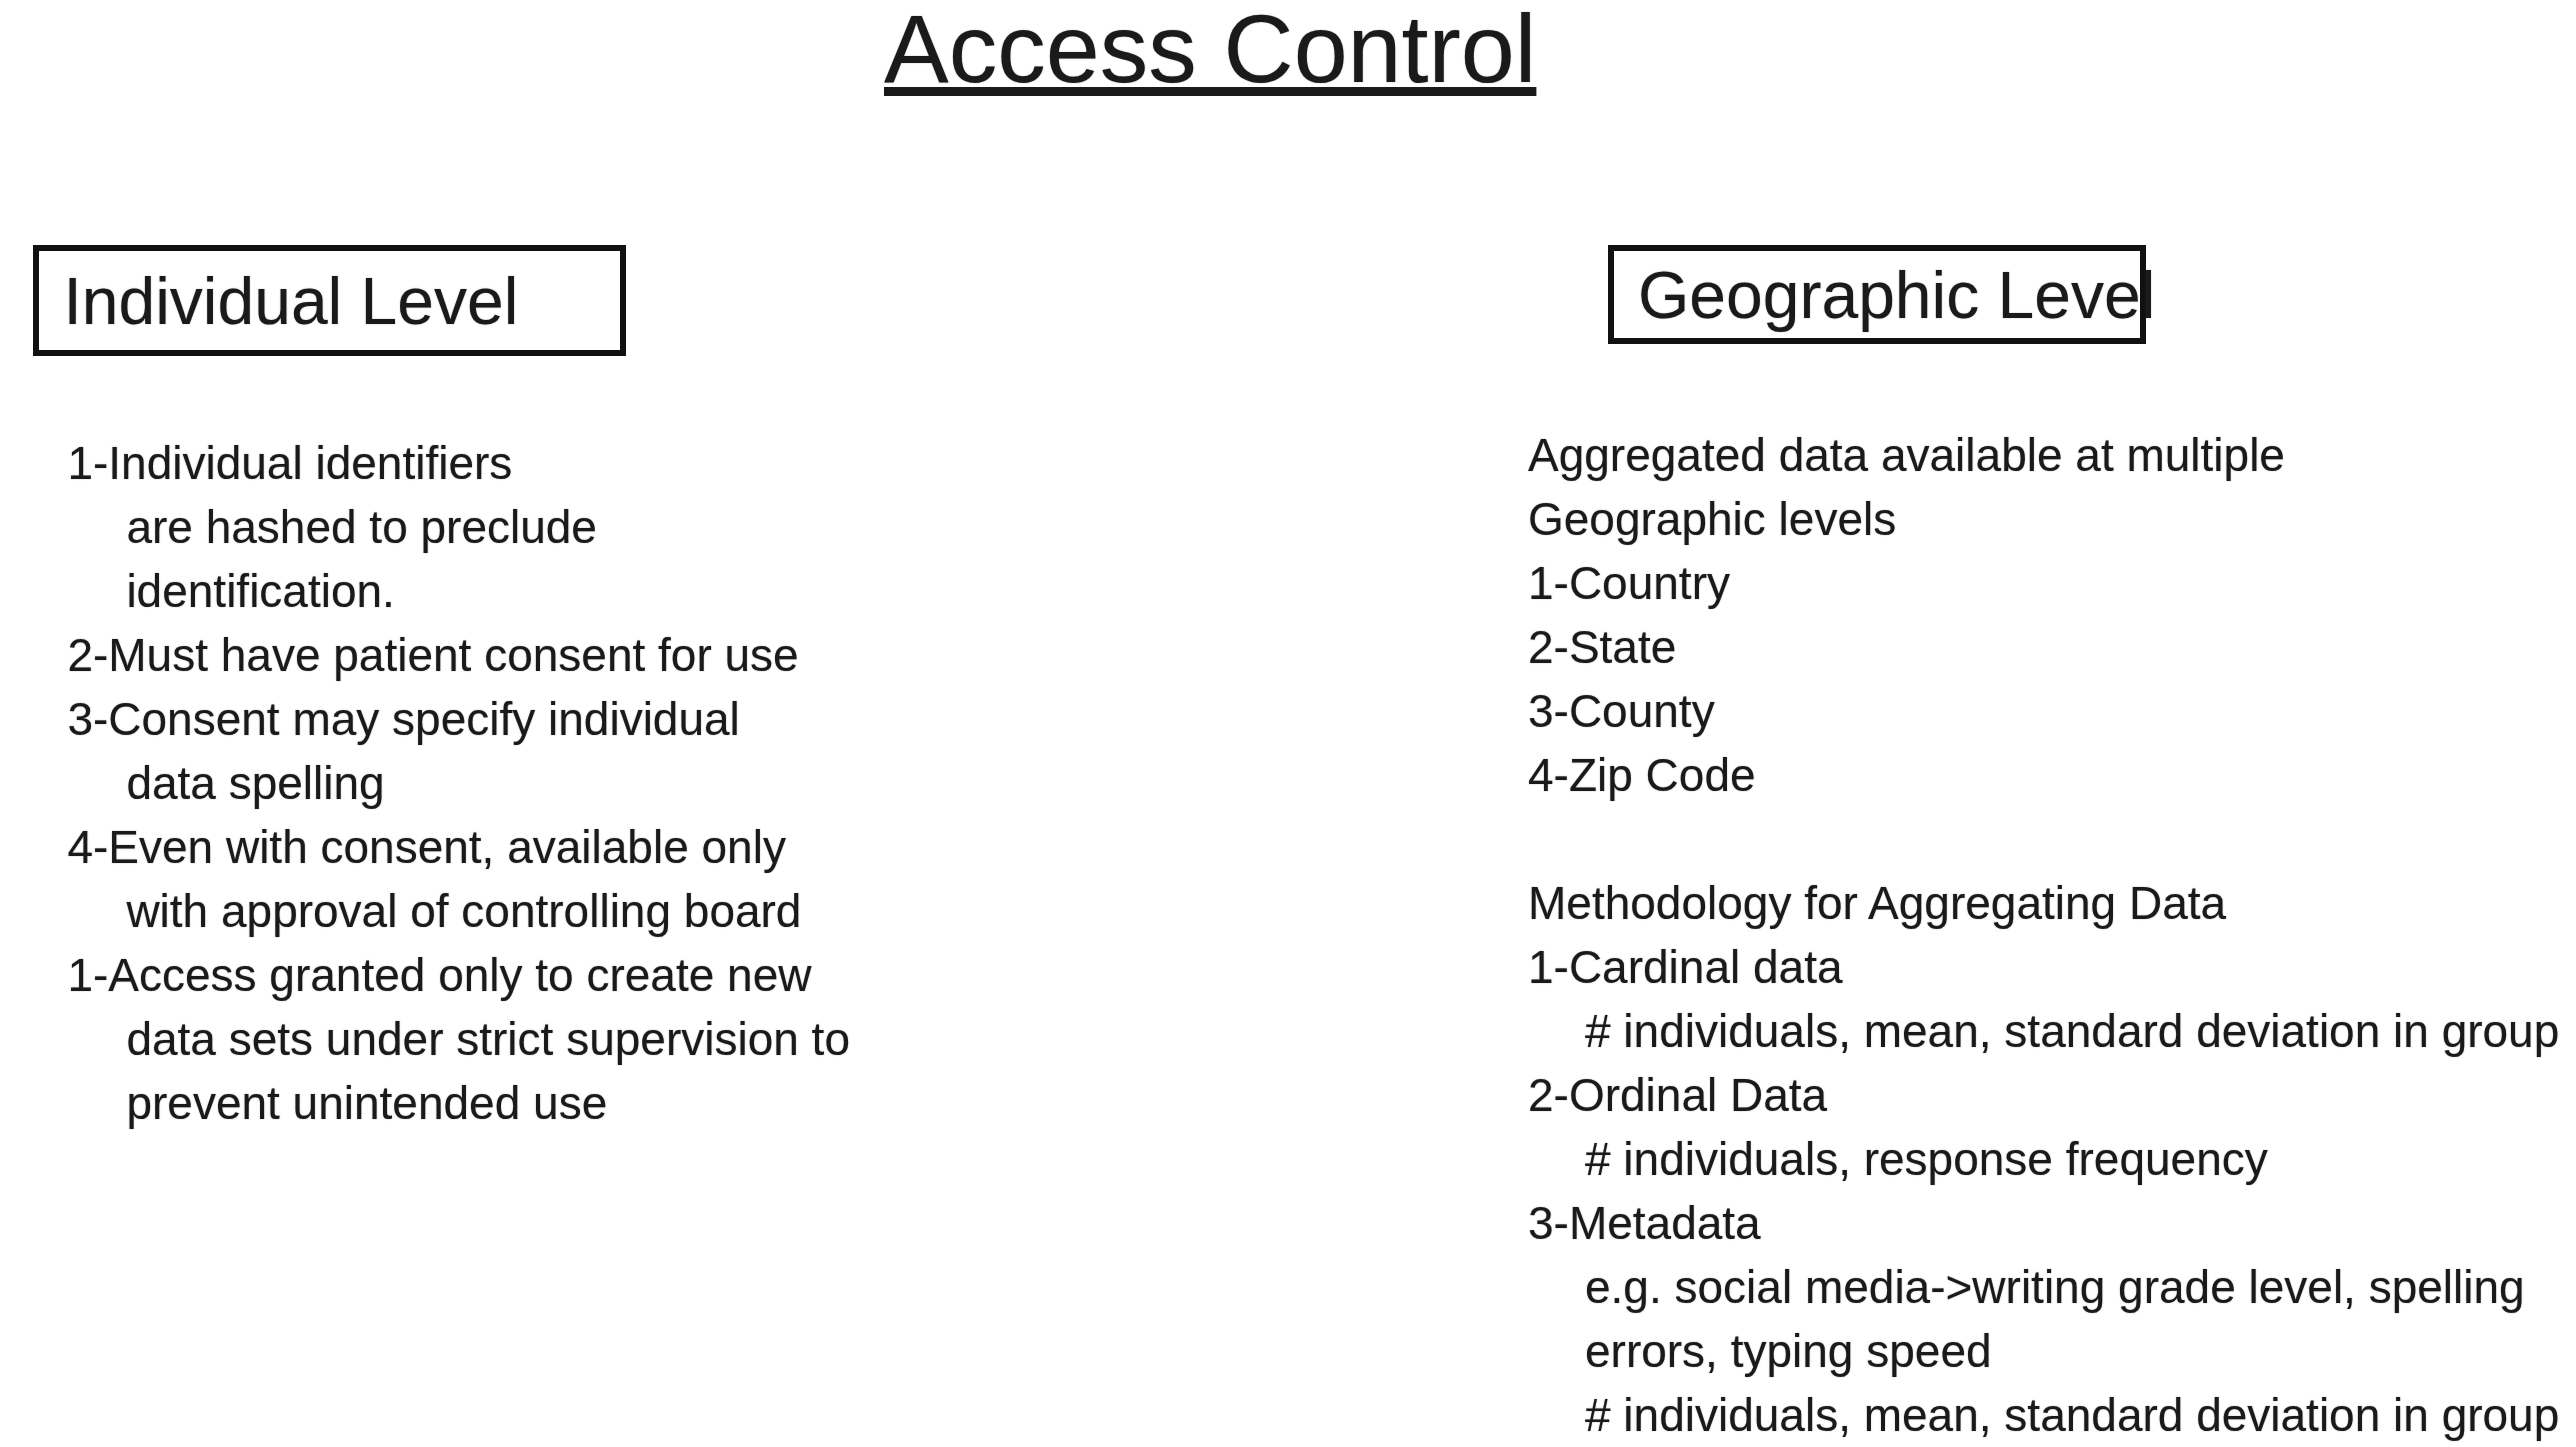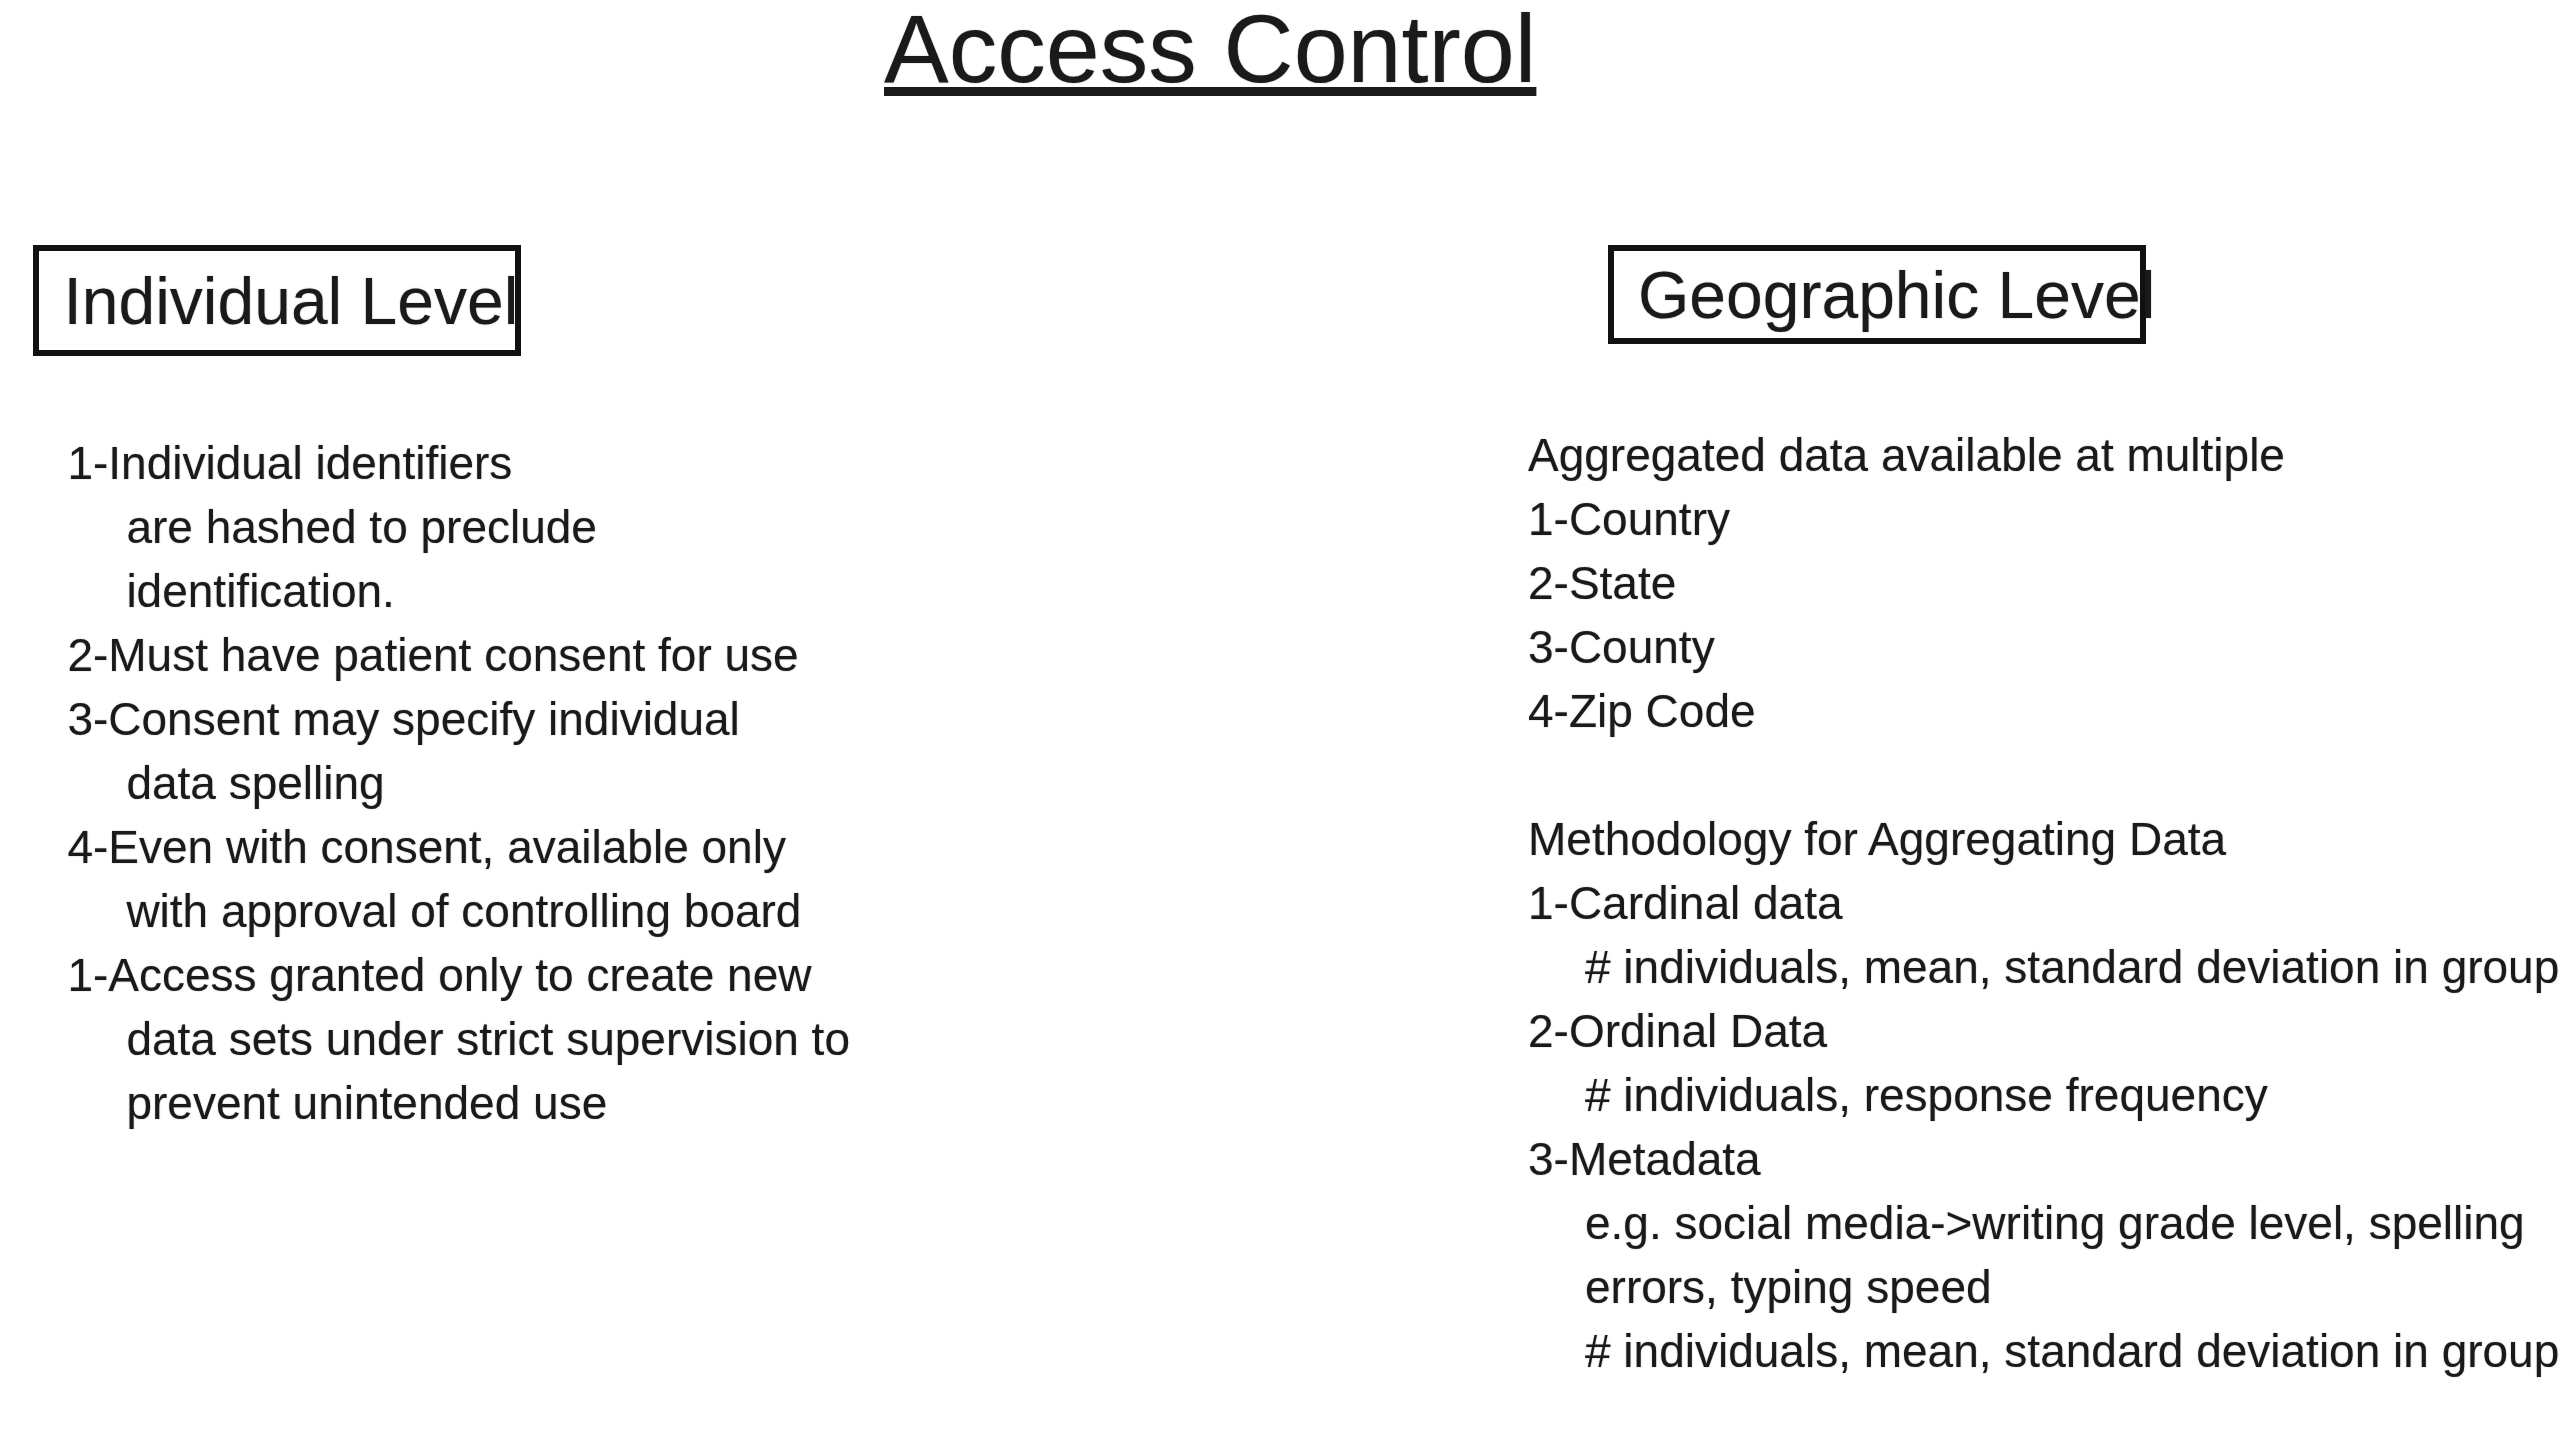--- a/index.html
+++ b/index.html
@@ -29,21 +29,21 @@
 
   .box {
     position: absolute;
     box-sizing: border-box;
     border: 6.5px solid #111111;
     display: flex;
     align-items: center;
     font-size: 66px;
     white-space: nowrap;
   }
-  .box-left  { left: 33px;   top: 245px; width: 488px; height: 111px; padding-left: 24.4px; }
+  .box-left  { left: 33px;   top: 245px; width: 593px; height: 111px; padding-left: 24.4px; }
   .box-right { left: 1608px; top: 245px; width: 538px; height: 99px; padding-left: 24px; }
 
   .col {
     position: absolute;
     font-size: 46px;
     line-height: 64px;
     white-space: nowrap;
     margin-left: 48px;
   }
   .col-left  { left: 19.4px;   top: 431px; }
@@ -76,20 +76,21 @@
       <div class="line indent">data spelling</div>
       <div class="line">4-Even with consent, available only</div>
       <div class="line indent">with approval of controlling board</div>
       <div class="line">1-Access granted only to create new</div>
       <div class="line indent">data sets under strict supervision to</div>
       <div class="line indent">prevent unintended use</div>
     </div>
 
   <div class="col col-right">
       <div class="line">Aggregated data available at multiple</div>
+      <div class="line">Geographic levels</div>
       <div class="line">1-Country</div>
       <div class="line">2-State</div>
       <div class="line">3-County</div>
       <div class="line">4-Zip Code</div>
       <div class="line">&nbsp;</div>
       <div class="line">Methodology for Aggregating Data</div>
       <div class="line">1-Cardinal data</div>
       <div class="line indent"># individuals, mean, standard deviation in group</div>
       <div class="line">2-Ordinal Data</div>
       <div class="line indent"># individuals, response frequency</div>

